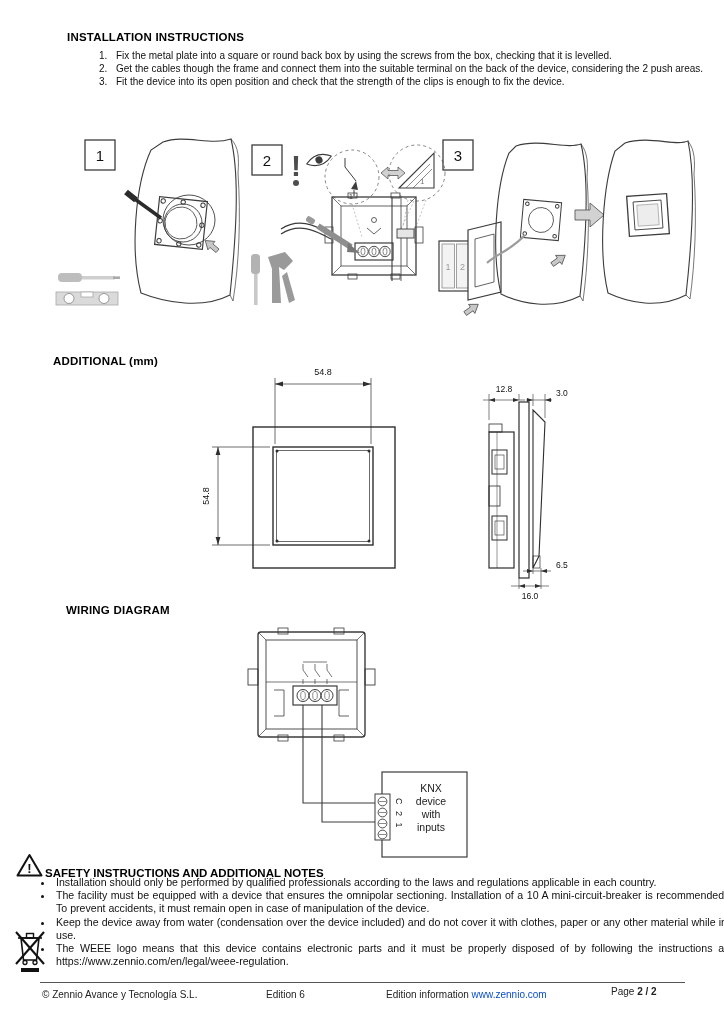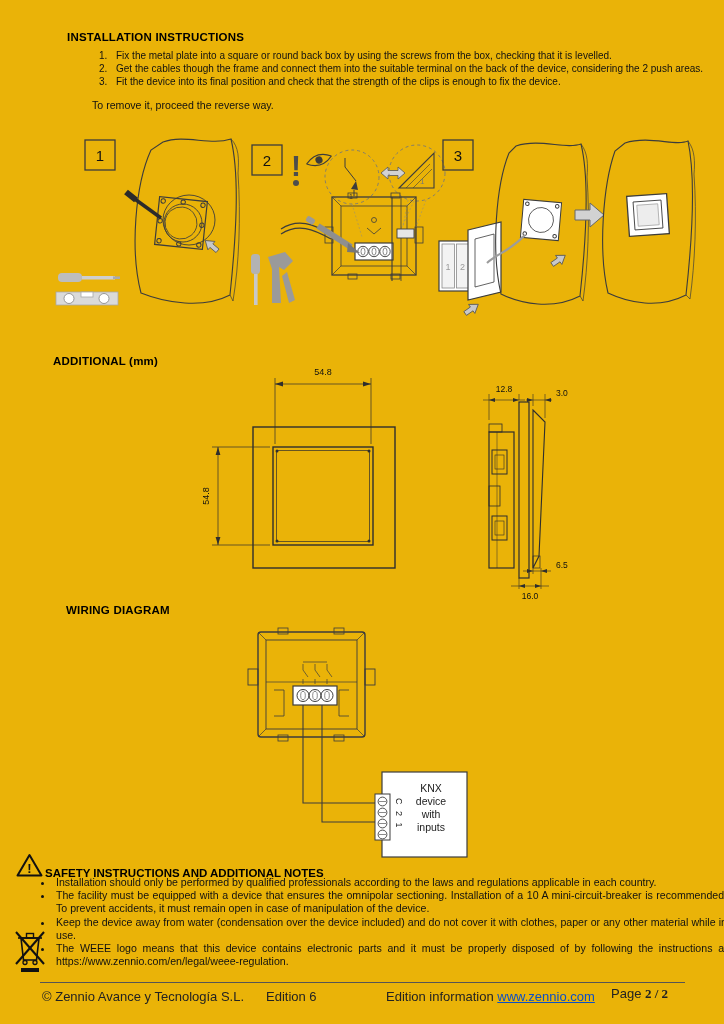--- a/index.html
+++ b/index.html
@@ -1,17 +1,17 @@
 <!DOCTYPE html>
 <html><head>
 <meta charset="utf-8">
 <style>
   html,body{margin:0;padding:0;background:#e8e8e8;}
   .page{
-    position:relative;width:724px;height:1024px;background:#eab308;
+    position:relative;width:724px;height:1024px;background:#ffffff;
     font-family:"Liberation Sans","DejaVu Sans",sans-serif;color:#111;
     overflow:hidden;margin:0 auto;
   }
   .sec-title{font-weight:bold;font-size:11.5px;letter-spacing:.2px;margin:0;color:#000;}
   
   .inst{position:absolute;left:67px;top:31px;width:644px;}
   .inst ol{margin:6px 0 0 0;padding-left:43px;}
   .inst li{font-size:10px;line-height:13.2px;text-align:justify;padding-left:6px;}
   .remove-note{font-size:10.6px;margin:10px 0 0 25px;}
   
@@ -24,41 +24,40 @@
   .dim-title{position:absolute;left:53px;top:355px;}
   .wire-title{position:absolute;left:58px;top:604px;margin-left:8px;}
   
   .safety-head{position:absolute;left:45px;top:857px;font-weight:bold;font-size:11.5px;color:#000;text-align:right;}
   .warn-tri{position:absolute;left:16px;top:853px;}
   .weee{position:absolute;left:13px;top:928px;}
   .safety-list{position:absolute;left:40px;top:876px;width:673px;margin:0;padding-left:14px;list-style:disc;}
   .safety-list li{font-size:10.6px;line-height:13.2px;text-align:justify;margin:0;padding-left:2px;}
   
   .footer{position:absolute;left:40px;top:982px;width:645px;height:30px;border-top:1px solid #555;}
-  .footer .f-item{position:absolute;top:6px;font-size:13px;color:#222;white-space:nowrap;}
+  .footer .f-item{position:absolute;top:6px;font-size:10px;color:#222;white-space:nowrap;}
   .f-copy{left:2px;}
   .f-edition{left:226px;}
   .f-further{left:346px;}
   .f-page{left:571px;top:3px !important;font-size:11.5px;color:#000;}
-  .f-page b{font-weight:bold;font-family:Liberation Serif, serif;}
-  .f-link{color:#0b4fc7;text-decoration:underline;cursor:pointer;margin-top:20px;}
+  .f-page b{font-weight:bold;}
+  .f-link{color:#0b4fc7;cursor:pointer;margin-top:20px;}
 </style>
 </head>
 <body>
 
 <div class="page">
 
   <section class="inst">
     <h1 class="sec-title">INSTALLATION INSTRUCTIONS</h1>
     <ol>
       <li>Fix the metal plate into a square or round back box by using the screws from the box, checking that it is levelled.</li>
       <li>Get the cables though the frame and connect them into the suitable terminal on the back of the device, considering the 2 push areas.</li>
-      <li>Fit the device into its final position and check that the strength of the clips is enough to fix the device.</li>
+      <li>Fit the device into its open position and check that the strength of the clips is enough to fix the device.</li>
     </ol>
-    <p class="remove-note">To remove it, proceed the reverse way.</p>
   </section>
 
   <svg style="top:133px" width="724" height="202" viewBox="0 0 724 202" fill="none" stroke="#3c3c3c" stroke-width="1">
 
     <g>
       <rect x="85" y="7" width="30" height="30" stroke-width="1.3"></rect>
       <text class="fig-num" x="100" y="28" text-anchor="middle" stroke="none" fill="#111">1</text>
       <g>
         <path d="M163,9 C185,1 210,13 231,6 C240,44 236,104 230,162 C203,176 166,170 141,160 C130,118 135,52 151,17 Z" stroke-width="1.1"></path>
         <path d="M231,6 C239,14 239,26 238,40 C241,84 239,132 233,168 L230,162" stroke-width="0.7"></path>

